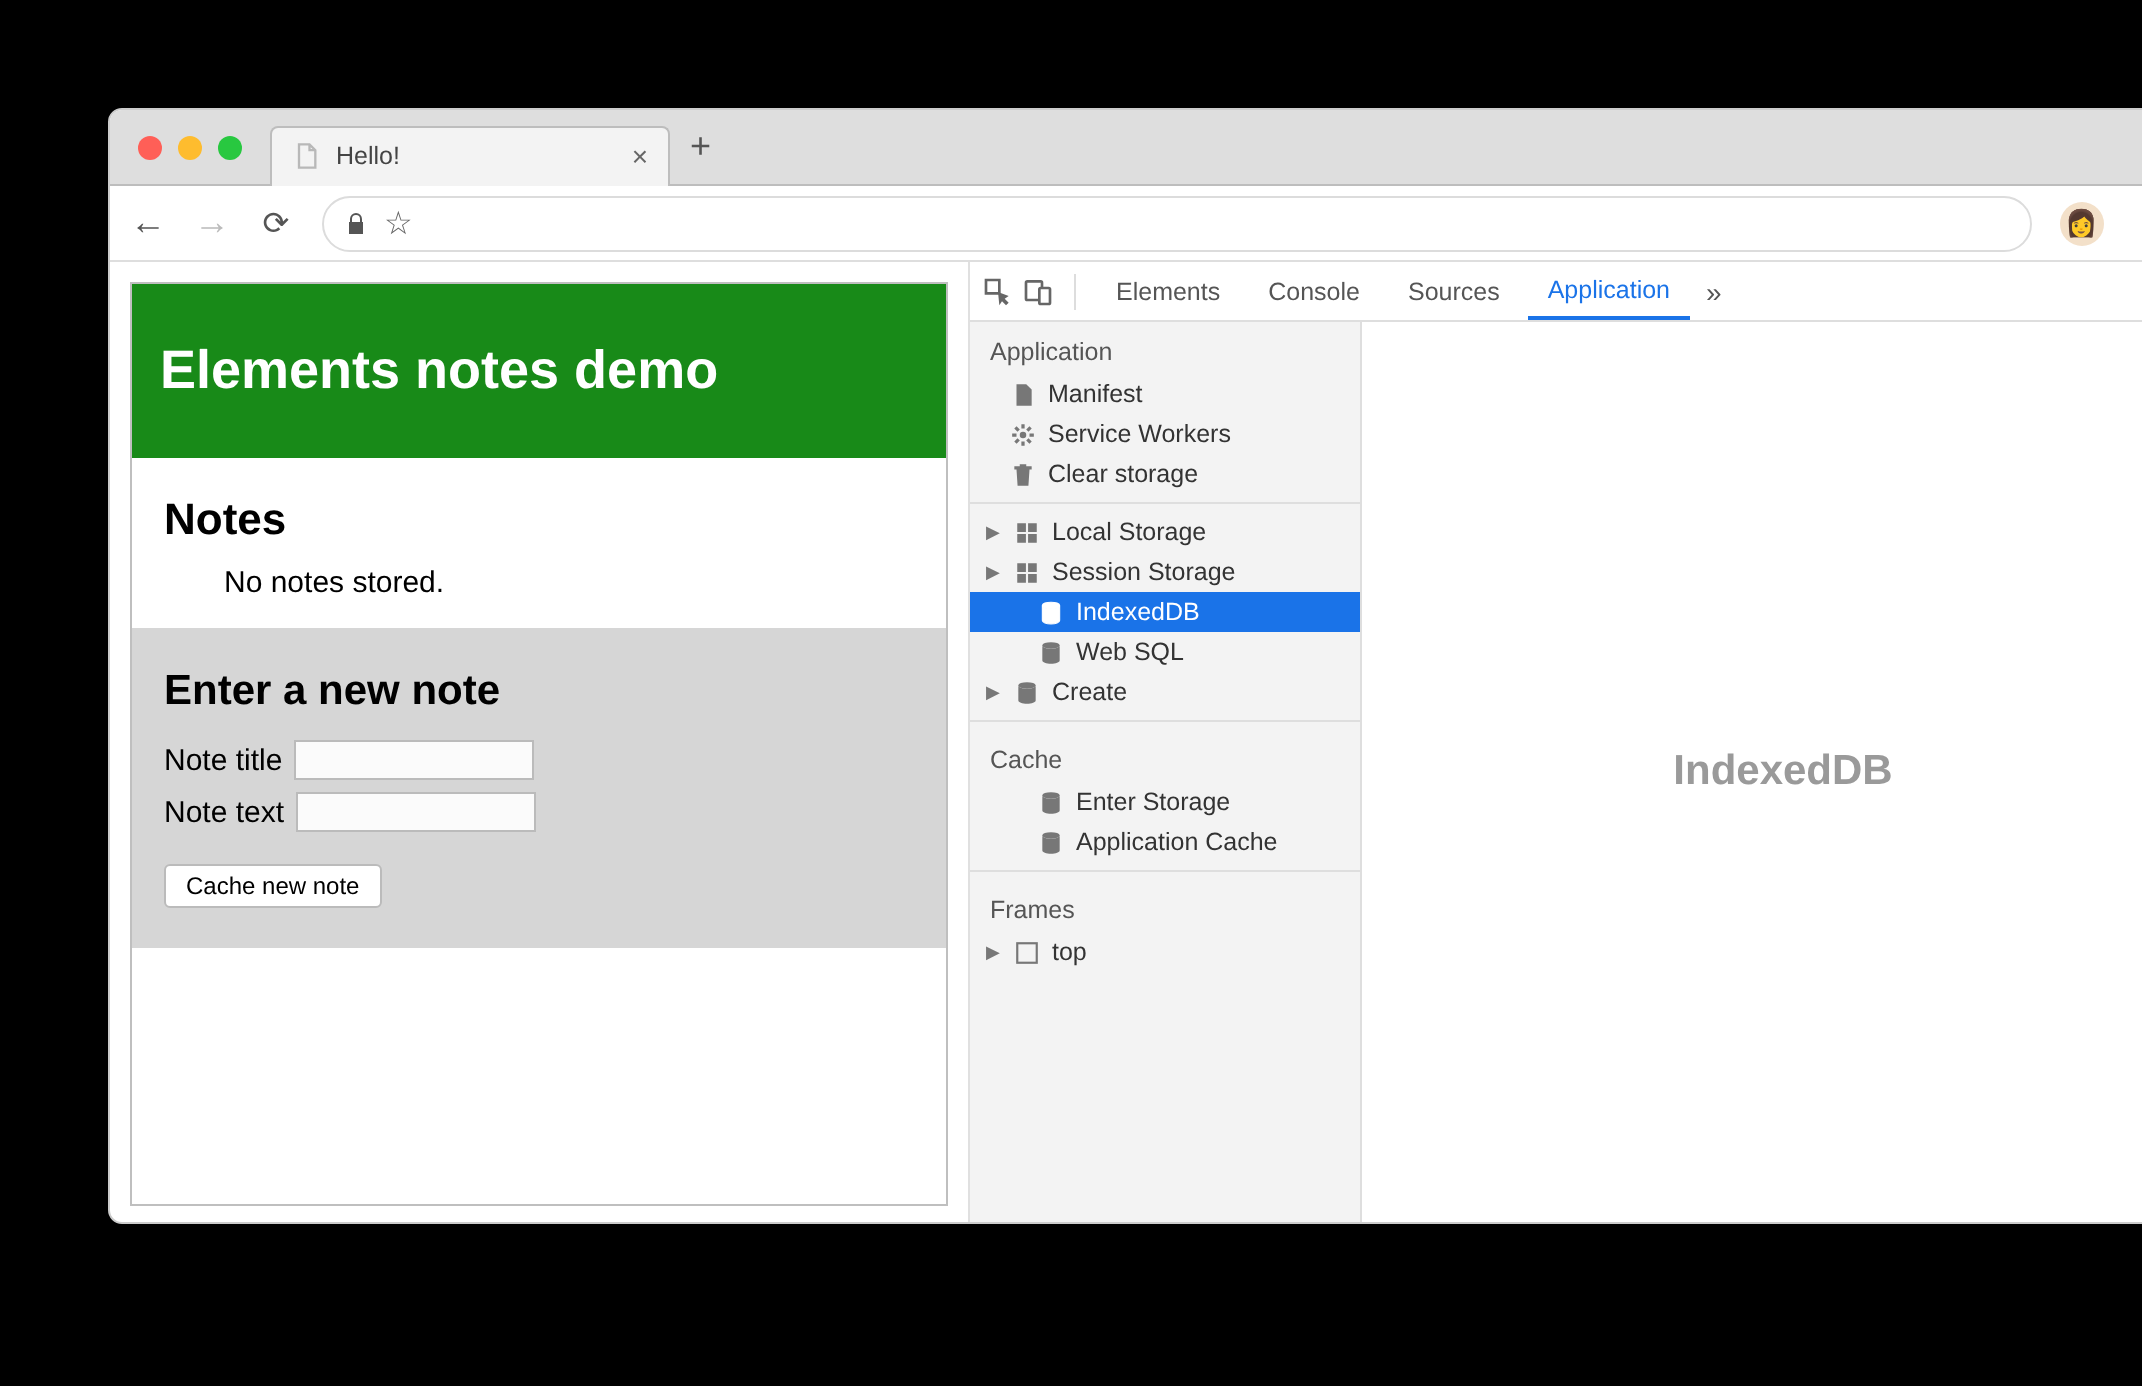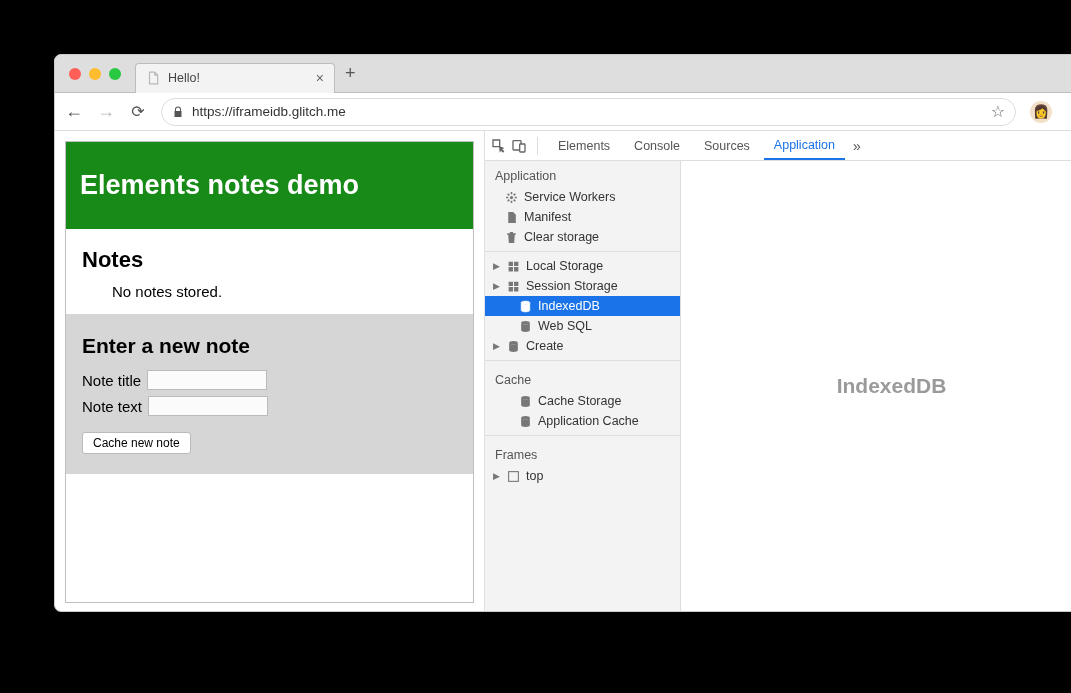--- a/index.html
+++ b/index.html
@@ -179,21 +179,20 @@
   <div class="addr-row">
     <span class="nav-arrow">←</span>
     <span class="nav-arrow disabled">→</span>
     <span class="nav-arrow" style="font-size:16px;">⟳</span>
     <div class="addr-bar">
       <span class="lock-icon">
         <svg viewBox="0 0 24 24" width="12" height="12">
             <path fill="#555" d="M6 10V7a6 6 0 0112 0v3h1v12H5V10h1zm2 0h8V7a4 4 0 00-8 0v3z"></path>
           </svg>
       </span>
-      <span class="addr-text">https://iframeidb.glitch.me</span>
       <span class="star">☆</span>
     </div>
     <span class="avatar">👩</span>
     <span class="kebab">⋮</span>
   </div>
 
   <div class="content">
 
     <div class="page-area">
       <div class="page-frame">
@@ -242,30 +241,30 @@
           <span>×</span>
         </span>
       </div>
 
       <div class="dt-body">
         <div class="dt-sidebar">
 
           <div class="dt-group-title">Application</div>
           <div class="dt-item">
             <svg width="13" height="13" viewBox="0 0 24 24">
+                <path fill="#777" d="M6 2h9l5 5v15H6z"></path>
+              </svg>
+            <span>Manifest</span>
+          </div>
+          <div class="dt-item">
+            <svg width="13" height="13" viewBox="0 0 24 24">
                 <circle cx="12" cy="12" r="3" fill="#777"></circle>
                 <path stroke="#777" stroke-width="3" fill="none" d="M12 2v4M12 18v4M2 12h4M18 12h4M5 5l3 3M16 16l3 3M19 5l-3 3M8 16l-3 3"></path>
               </svg>
             <span>Service Workers</span>
-          </div>
-          <div class="dt-item">
-            <svg width="13" height="13" viewBox="0 0 24 24">
-                <path fill="#777" d="M6 2h9l5 5v15H6z"></path>
-              </svg>
-            <span>Manifest</span>
           </div>
           <div class="dt-item">
             <svg width="13" height="13" viewBox="0 0 24 24">
                 <path fill="#777" d="M6 7h12l-1 15H7zM4 4h16v3H4zM9 2h6v2H9z"></path>
               </svg>
             <span>Clear storage</span>
           </div>
 
           <div class="dt-group-divider"></div>
 
@@ -306,21 +305,21 @@
             <span>Create</span>
           </div>
 
           <div class="dt-group-divider"></div>
           <div class="dt-group-title">Cache</div>
           <div class="dt-item lvl2">
             <svg width="13" height="13" viewBox="0 0 24 24">
                 <ellipse cx="12" cy="5" rx="8" ry="3" fill="#777"></ellipse>
                 <path fill="#777" d="M4 5v14c0 1.7 3.6 3 8 3s8-1.3 8-3V5c0 1.7-3.6 3-8 3s-8-1.3-8-3z"></path>
               </svg>
-            <span>Cache Storage</span>
+            <span>Enter Storage</span>
           </div>
           <div class="dt-item lvl2">
             <svg width="13" height="13" viewBox="0 0 24 24">
                 <ellipse cx="12" cy="5" rx="8" ry="3" fill="#777"></ellipse>
                 <path fill="#777" d="M4 5v14c0 1.7 3.6 3 8 3s8-1.3 8-3V5c0 1.7-3.6 3-8 3s-8-1.3-8-3z"></path>
               </svg>
             <span>Application Cache</span>
           </div>
 
           <div class="dt-group-divider"></div>

